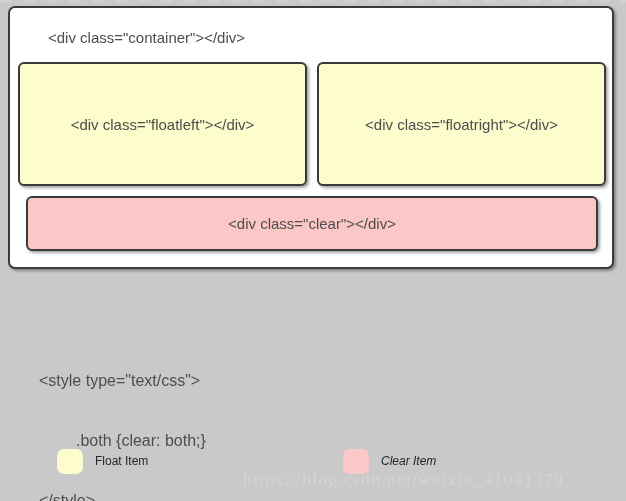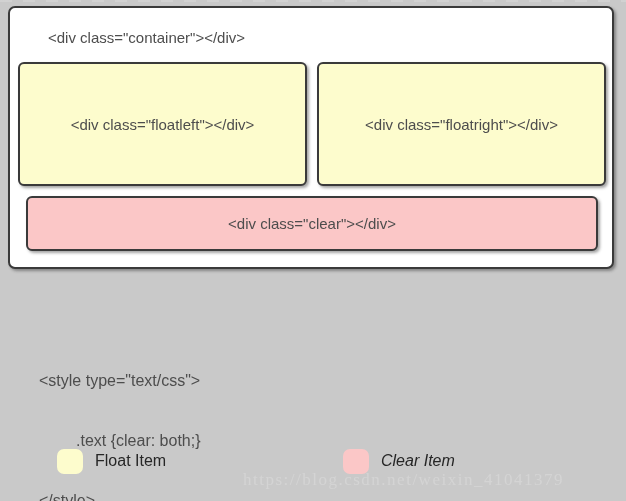--- a/index.html
+++ b/index.html
@@ -67,21 +67,21 @@
     white-space: pre;
   }
   .code-line.indent { padding-left: 37px; }
   .legend-item {
     position: absolute;
     top: 448px;
     height: 26px;
     display: flex;
     align-items: center;
     gap: 12px;
-    font-size: 16px;
+    font-size: 12px;
     color: var(--legend-text, #262626);
   }
   .legend-item.float { left: 57px;  }
   .legend-item.clear { left: 343px; font-style: italic; }
   .swatch {
     display: inline-block;
     width: 26px; height: 25px;
     border-radius: 7px;
   }
   .swatch.yellow { background: var(--float-bg, #fdfccd); }
@@ -114,21 +114,21 @@
       <span>&lt;div class="floatright"&gt;&lt;/div&gt;</span>
     </div>
 
     <div class="inner-box clear-box">
       <span>&lt;div class="clear"&gt;&lt;/div&gt;</span>
     </div>
   </div>
 
   <div class="code-block">
     <div class="code-line">&lt;style type="text/css"&gt;</div>
-    <div class="code-line indent">.text {clear: both;}</div>
+    <div class="code-line indent">.both {clear: both;}</div>
     <div class="code-line">&lt;/style&gt;</div>
   </div>
 
   <div class="legend-item float">
     <span class="swatch yellow"></span>
     <span>Float Item</span>
   </div>
 
   <div class="legend-item clear">
     <span class="swatch pink"></span>

